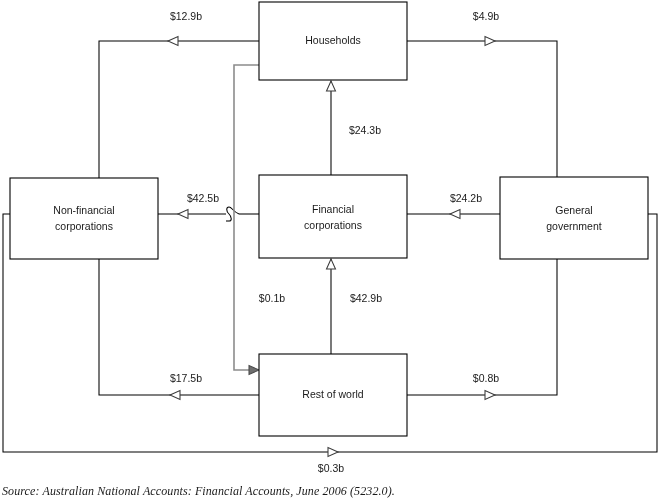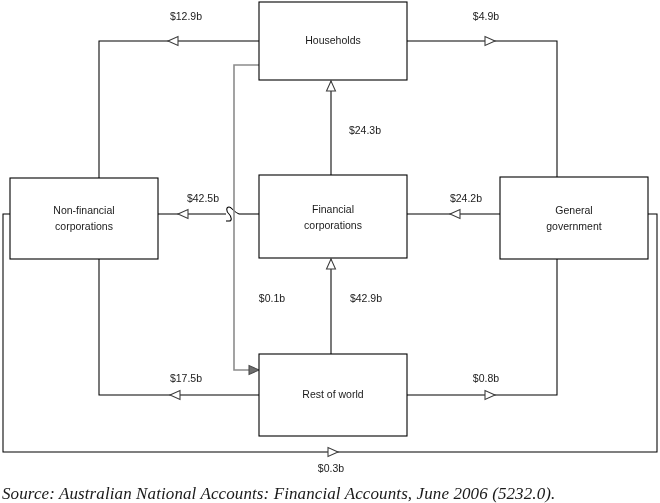--- a/index.html
+++ b/index.html
@@ -66,21 +66,21 @@
     stroke: #4a4a4a;
     stroke-width: 1.05;
     stroke-linejoin: miter;
   }
   .source-note {
     position: absolute;
     left: 2px;
     top: 484px;
     font-family: "Liberation Serif", serif;
     font-style: italic;
-    font-size: 17px;
+    font-size: 12px;
     color: #1a1a1a;
     letter-spacing: 0.1px;
     white-space: nowrap;
   }
 </style>
 </head>
 <body>
 
 <div id="diagram-root">
 

